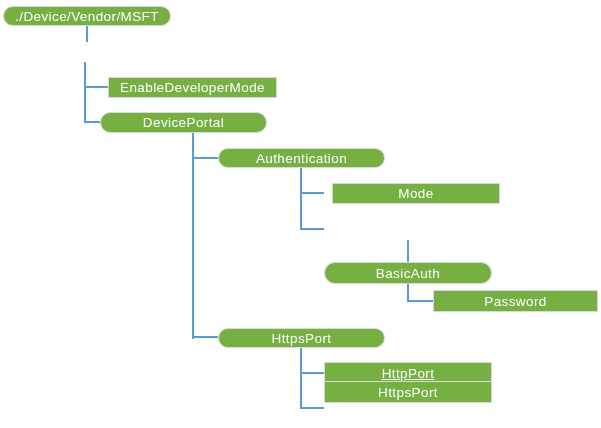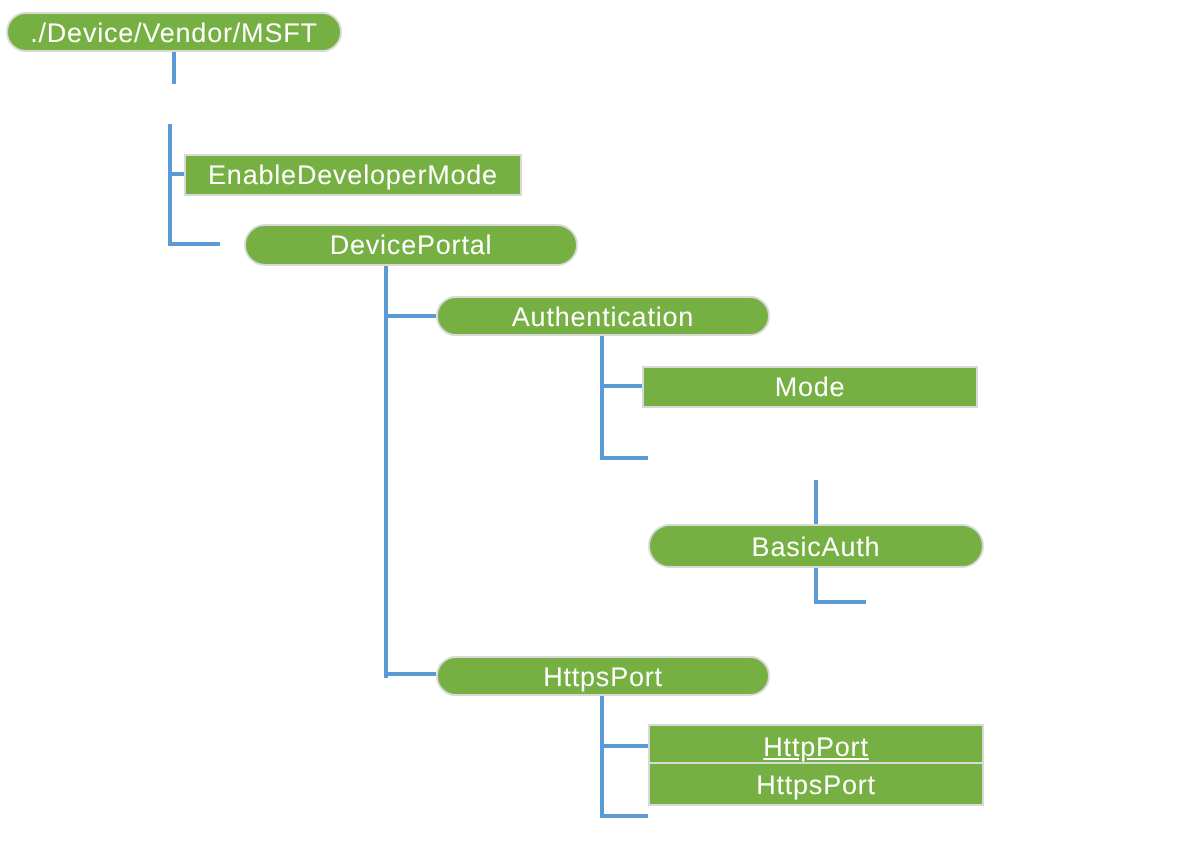--- a/index.html
+++ b/index.html
@@ -39,24 +39,24 @@
     border: 1px solid var(--node-border, #d9d9d9);
   }
   .node.rect {
     border-radius: 0;
     border: 1.5px solid var(--node-border, #d9d9d9);
   }
 
   
   #n0  { left: 3px;   top: 6px;   width: 168px; height: 20px; }
   #n1  { left: 3px;   top: 42px;  width: 165px; height: 21px; }
-  #n2  { left: 92px; top: 77px;  width: 169px; height: 21px; }
-  #n3  { left: 122px; top: 112px; width: 167px; height: 21px; }
+  #n2  { left: 108px; top: 77px;  width: 169px; height: 21px; }
+  #n3  { left: 100px; top: 112px; width: 167px; height: 21px; }
   #n4  { left: 218px; top: 148px; width: 167px; height: 20px; }
-  #n5  { left: 321px; top: 183px; width: 168px; height: 21px; }
+  #n5  { left: 332px; top: 183px; width: 168px; height: 21px; }
   #n6  { left: 324px; top: 218px; width: 168px; height: 22px; margin-top: 44px; }
   #n7  { left: 433px; top: 253px; width: 165px; height: 22px; }
   #n8  { left: 433px; top: 290px; width: 165px; height: 22px; }
   #n9  { left: 218px; top: 328px; width: 167px; height: 20px; }
   #n10 { left: 324px; top: 362px; width: 168px; height: 22px; text-decoration: underline; }
   #n11 { left: 324px; top: 381px; width: 168px; height: 22px; }
 
   #c-a { left: 86px;  top: 26px;  width: 2px;  height: 16px; }
   #c-b { left: 84px;  top: 62px;  width: 2px;  height: 61px; }
   #c-c { left: 84px;  top: 86px;  width: 24px; height: 2px; }
@@ -95,17 +95,18 @@
   <div class="conn" id="c-n"></div>
   <div class="conn" id="c-o"></div>
   <div class="conn" id="c-p"></div>
 
   <div class="node pill" id="n0">./Device/Vendor/MSFT</div>
   <div class="node rect" id="n2">EnableDeveloperMode</div>
   <div class="node pill" id="n3">DevicePortal</div>
   <div class="node pill" id="n4">Authentication</div>
   <div class="node rect" id="n5">Mode</div>
   <div class="node pill" id="n6">BasicAuth</div>
+  <div class="node rect" id="n8">Password</div>
   <div class="node pill" id="n9">HttpsPort</div>
   <div class="node rect" id="n10">HttpPort</div>
   <div class="node rect" id="n11">HttpsPort</div>
 
 </div>
 
 </body></html>

